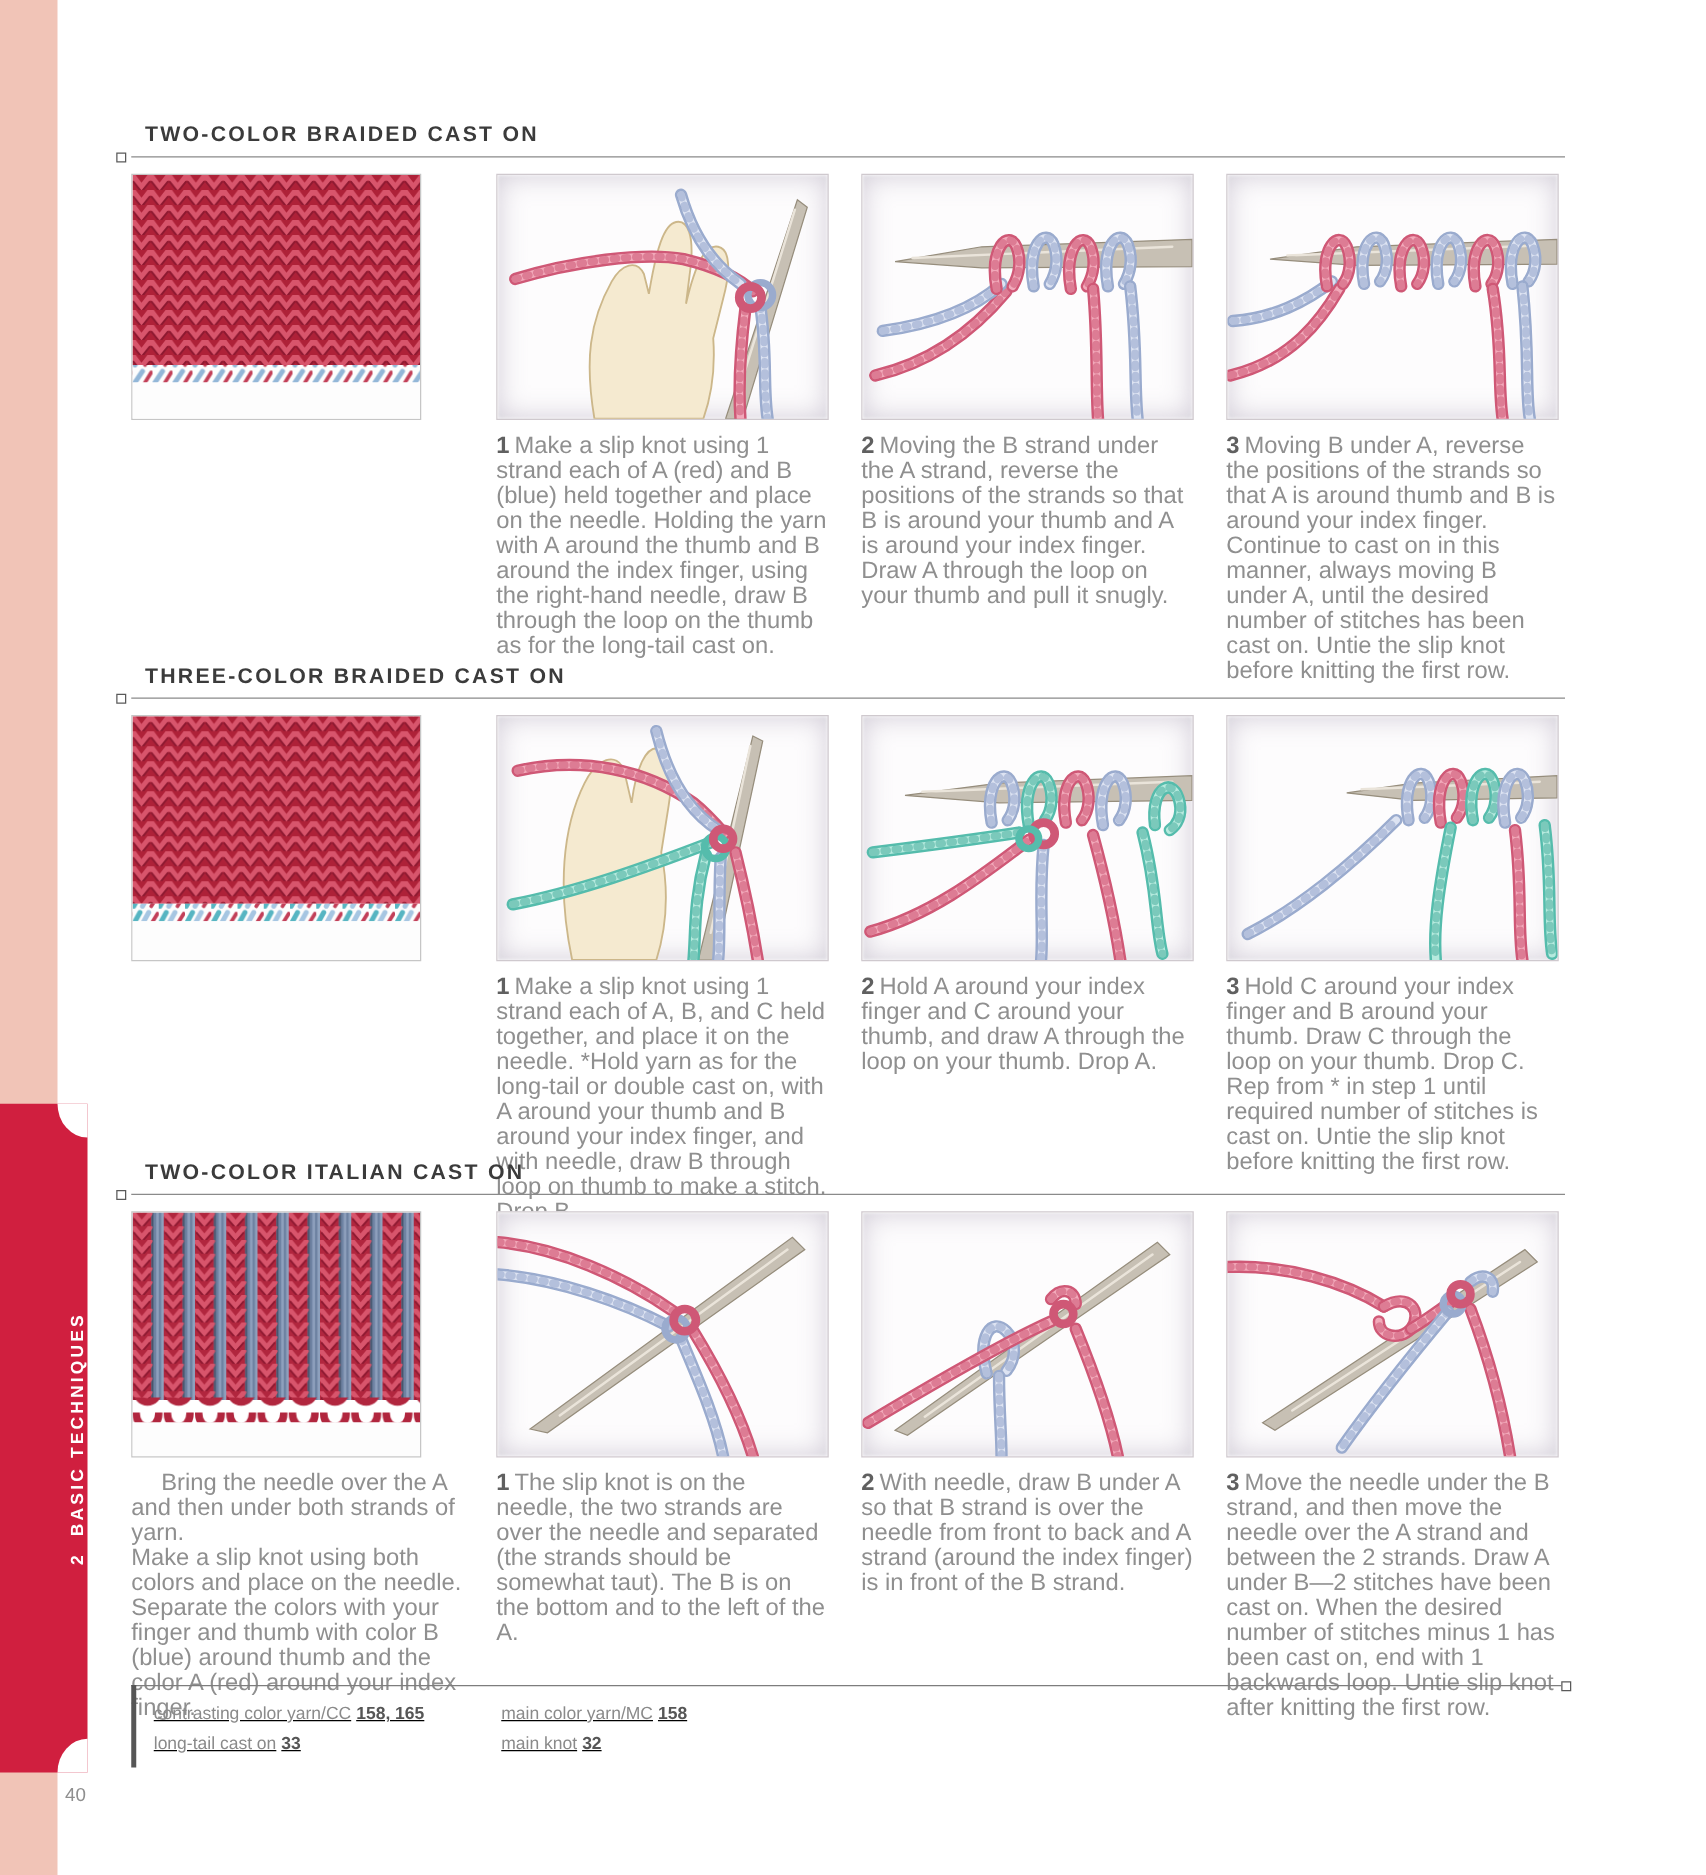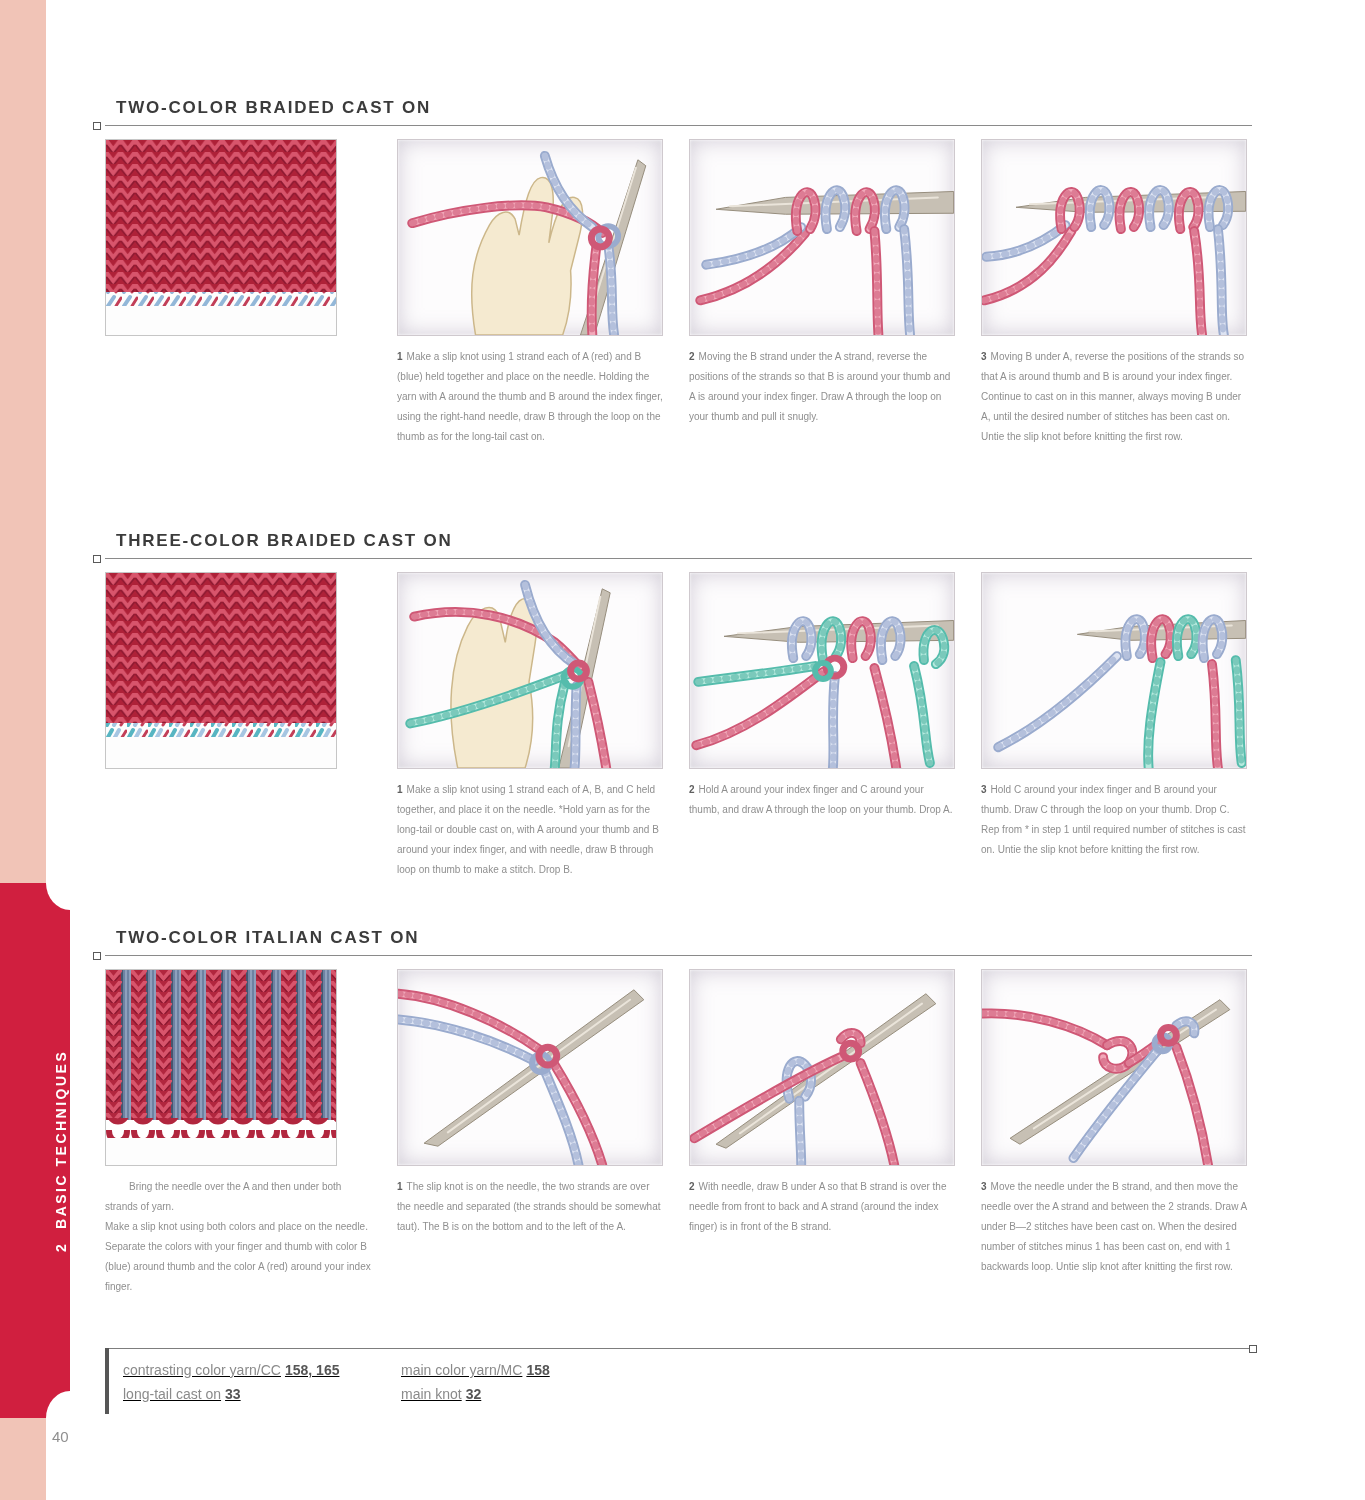--- a/index.html
+++ b/index.html
@@ -23,21 +23,21 @@
   .sec-title{margin:0 0 7px 11px;font-size:17px;font-weight:bold;color:#3b3b3b;letter-spacing:1.8px;}
   .rule{height:1px;background:#8a8a8a;position:relative;margin-right:3px;}
   .rule::before{content:"";position:absolute;left:-12px;top:-3px;width:6px;height:6px;background:#fff;border:1px solid #5a5a5a;}
   .row{display:grid;grid-template-columns:266px 266px 266px 266px;column-gap:26px;margin-top:13px;}
   .caprow{display:grid;grid-template-columns:266px 266px 266px 266px;column-gap:26px;margin-top:11px;}
   .panel{width:264px;height:195px;background:#fdfcfd;border:1px solid #cfc9ce;
          box-shadow:inset 0 0 3px #fff, inset 0 0 22px rgba(150,140,165,.45);}
   .panel svg{display:block;}
   .photo{width:230px;height:195px;background:#fff;border:1px solid #c6c6c6;}
   .photo svg{display:block;}
-  .cap{margin:0;font-size:10px;line-height:20px;color:#8f8f8f;}
+  .cap{margin:0;font-size:19px;line-height:20px;color:#8f8f8f;}
   .cap b{color:#606060;margin-right:4px;}
   .cap.ind{text-indent:24px;}
   
   .footer{position:absolute;left:105px;top:1348px;width:1148px;text-decoration:underline;}
   .f-rule{height:1px;background:#7d7d7d;position:relative;}
   .f-rule::after{content:"";position:absolute;right:-4px;top:-3px;width:6px;height:6px;background:#fff;border:1px solid #5a5a5a;}
   .f-bar{position:absolute;left:0;top:0;width:4px;height:66px;background:#565656;}
   .f-grid{display:grid;grid-template-columns:278px auto;row-gap:8px;padding:13px 0 0 18px;}
   .f-item{font-size:14px;color:#8a8a8a;}
   .f-item b{color:#565656;margin-left:4px;}

